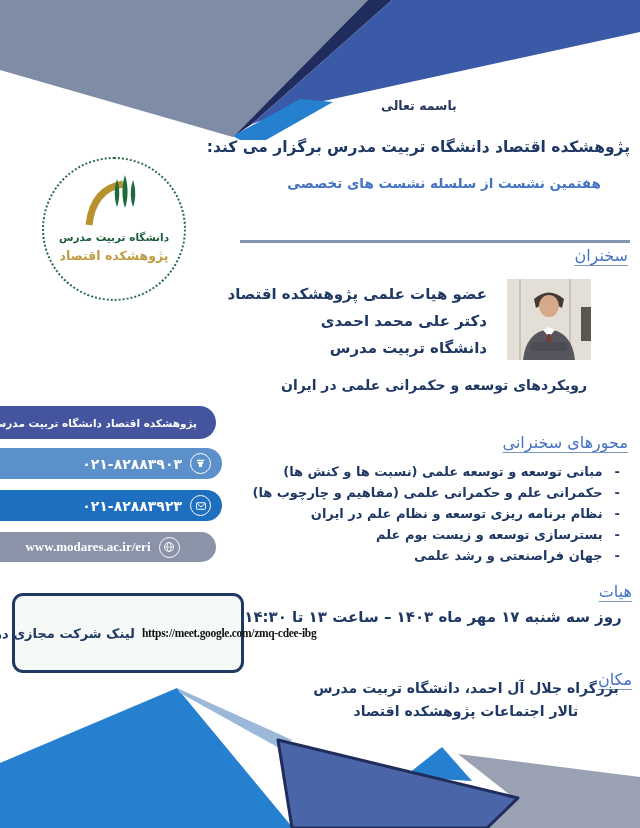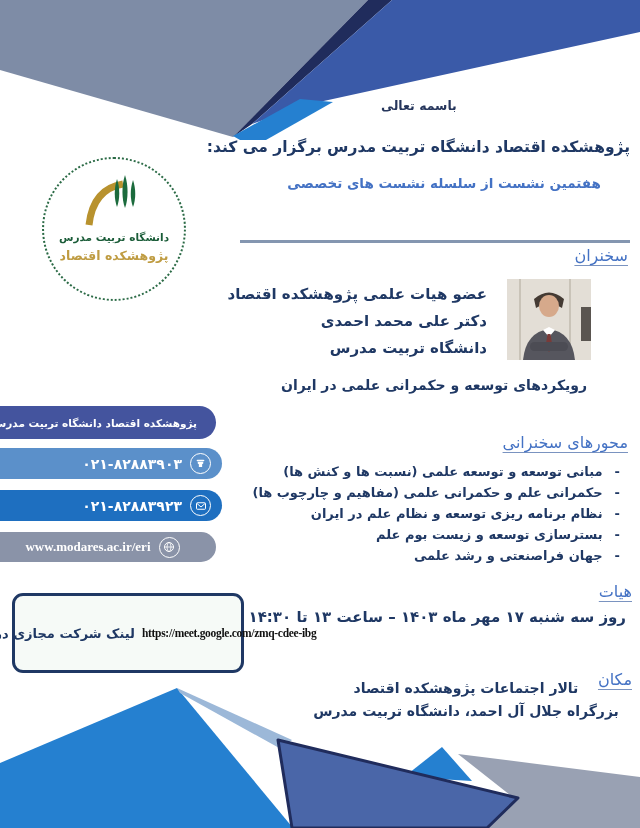--- a/index.html
+++ b/index.html
@@ -32,21 +32,21 @@
 
   .speaker-photo{position:absolute;left:507px;top:279px;width:84px;height:81px;}
   .speaker-info{position:absolute;right:153px;top:281px;text-align:right;font-size:15px;font-weight:bold;line-height:27px;white-space:nowrap;}
 
   .talk-title{position:absolute;left:240px;right:12px;top:377px;text-align:center;font-size:14px;font-weight:bold;white-space:nowrap;}
 
   .topics-list{position:absolute;right:20px;top:461px;direction:rtl;}
   .topic-item{display:flex;align-items:baseline;gap:12px;line-height:21px;font-size:13px;font-weight:bold;white-space:nowrap;justify-content:flex-start;}
   .topic-dash{font-weight:bold;}
 
-  .time-value{position:absolute;left:240px;right:14px;top:608px;text-align:right;font-size:15px;font-weight:bold;white-space:nowrap;}
+  .time-value{position:absolute;left:240px;right:14px;top:608px;text-align:center;font-size:15px;font-weight:bold;white-space:nowrap;}
   .place-block{position:absolute;left:300px;right:8px;top:677px;text-align:center;font-size:14px;font-weight:bold;line-height:23px;white-space:nowrap;}
 
   .pill{position:absolute;left:0;display:flex;align-items:center;justify-content:flex-end;gap:8px;
         padding-right:11px;border-radius:0 18px 18px 0;color:#fff;box-sizing:border-box;}
   .pill-address{top:406px;width:216px;height:33px;background:#44549e;font-size:10.5px;font-weight:600;}
   .pill-phone{top:448px;width:222px;height:31px;background:#5b90ca;font-size:14px;font-weight:bold;}
   .pill-mail{top:490px;width:222px;height:31px;background:#1e6fc0;font-size:14px;font-weight:bold;padding-left:48px;}
   .pill-web{top:532px;width:216px;height:30px;background:#8a93a8;font-size:13px;font-weight:bold;font-family:"Liberation Serif",serif;justify-content:center;}
   .pill-text{white-space:nowrap;}
   .icon-ring{width:19px;height:19px;border:1.6px solid #fff;border-radius:50%;display:flex;align-items:center;justify-content:center;flex:0 0 auto;}
@@ -146,22 +146,22 @@
         <span class="topic-dash">-</span>
         <span>جهان فراصنعتی و رشد علمی</span>
       </div>
     </div>
 
   <div class="section-label time-label" dir="rtl">هیات</div>
   <div class="time-value" dir="rtl">روز سه شنبه ۱۷ مهر ماه ۱۴۰۳ – ساعت ۱۳ تا ۱۴:۳۰</div>
 
   <div class="section-label place-label" dir="rtl">مکان</div>
   <div class="place-block" dir="rtl">
+    <div>بزرگراه جلال آل احمد، دانشگاه تربیت مدرس</div>
     <div>تالار اجتماعات پژوهشکده اقتصاد</div>
-    <div>بزرگراه جلال آل احمد، دانشگاه تربیت مدرس</div>
   </div>
 
   <div class="pill pill-address">
     <span class="pill-text" dir="rtl">پژوهشکده اقتصاد دانشگاه تربیت مدرس</span>
     <svg width="19" height="19" viewBox="0 0 24 24">
       <path d="M12 1.5 C7.6 1.5 4.5 4.8 4.5 8.9 C4.5 14 12 22.5 12 22.5 C12 22.5 19.5 14 19.5 8.9 C19.5 4.8 16.4 1.5 12 1.5 Z" fill="#ffffff"></path>
       <circle cx="12" cy="8.8" r="2.8" fill="#44549e"></circle>
     </svg>
   </div>
 

